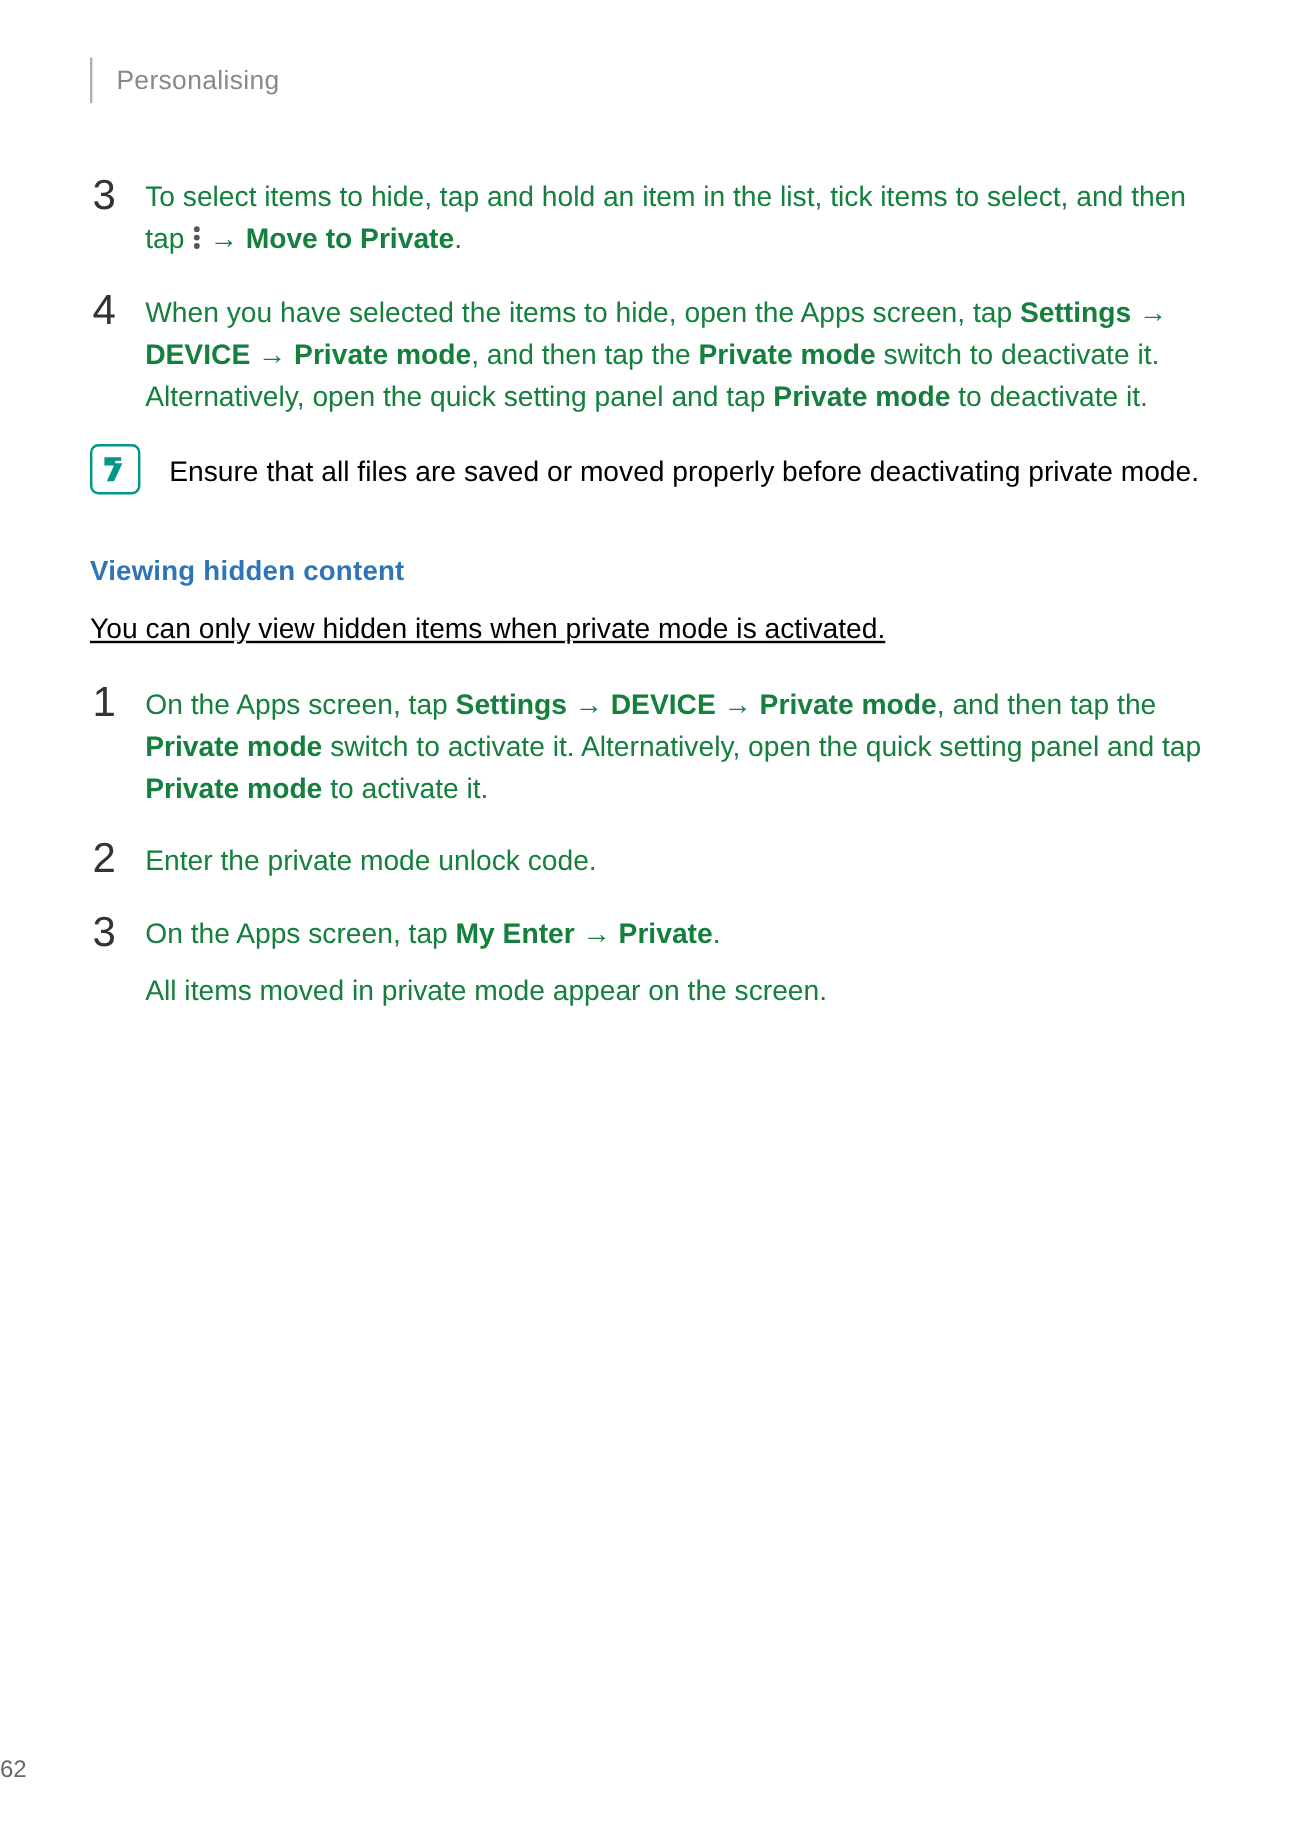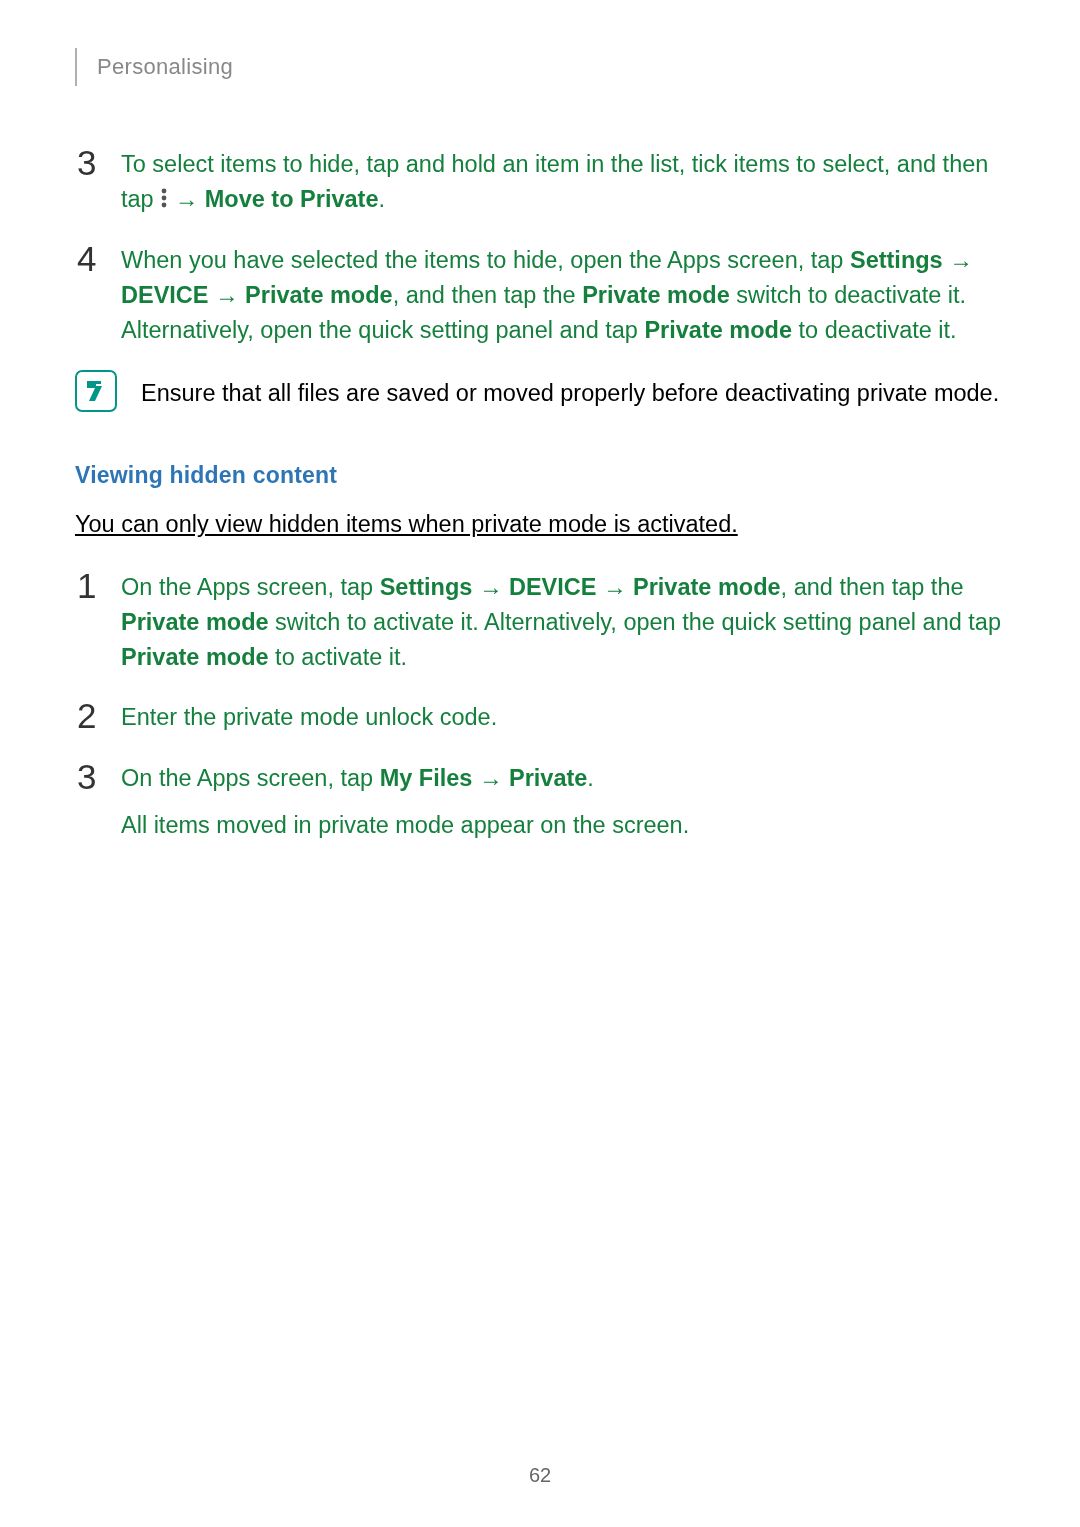--- a/index.html
+++ b/index.html
@@ -131,21 +131,20 @@
 
     .step-group {
       margin-bottom: 22px;
     }
 
     .page-number {
       position: absolute;
       bottom: 40px;
       left: 0;
       right: 0;
-      text-align: center;
       font-size: 20px;
       color: #666666;
     }
   </style>
 </head>
 <body>
 
 <div class="header-section">
   <div class="header-divider"></div>
   <div class="header-title">Personalising</div>
@@ -198,19 +197,19 @@
   <div class="step-number">2</div>
   <div class="step-body">
     <p>Enter the private mode unlock code.</p>
   </div>
 </div>
 
 <div class="step-row step-group">
   <div class="step-number">3</div>
   <div class="step-body">
     <p>
-      <span>On the Apps screen, tap </span><span class="bold">My Files</span><span class="arrow"> → </span><span class="bold">Private</span><span>.</span>
+      <span>On the Apps screen, tap </span><span class="bold">My Enter</span><span class="arrow"> → </span><span class="bold">Private</span><span>.</span>
     </p>
     <p>All items moved in private mode appear on the screen.</p>
   </div>
 </div>
 
 <div class="page-number">62</div>
 
 </body></html>

